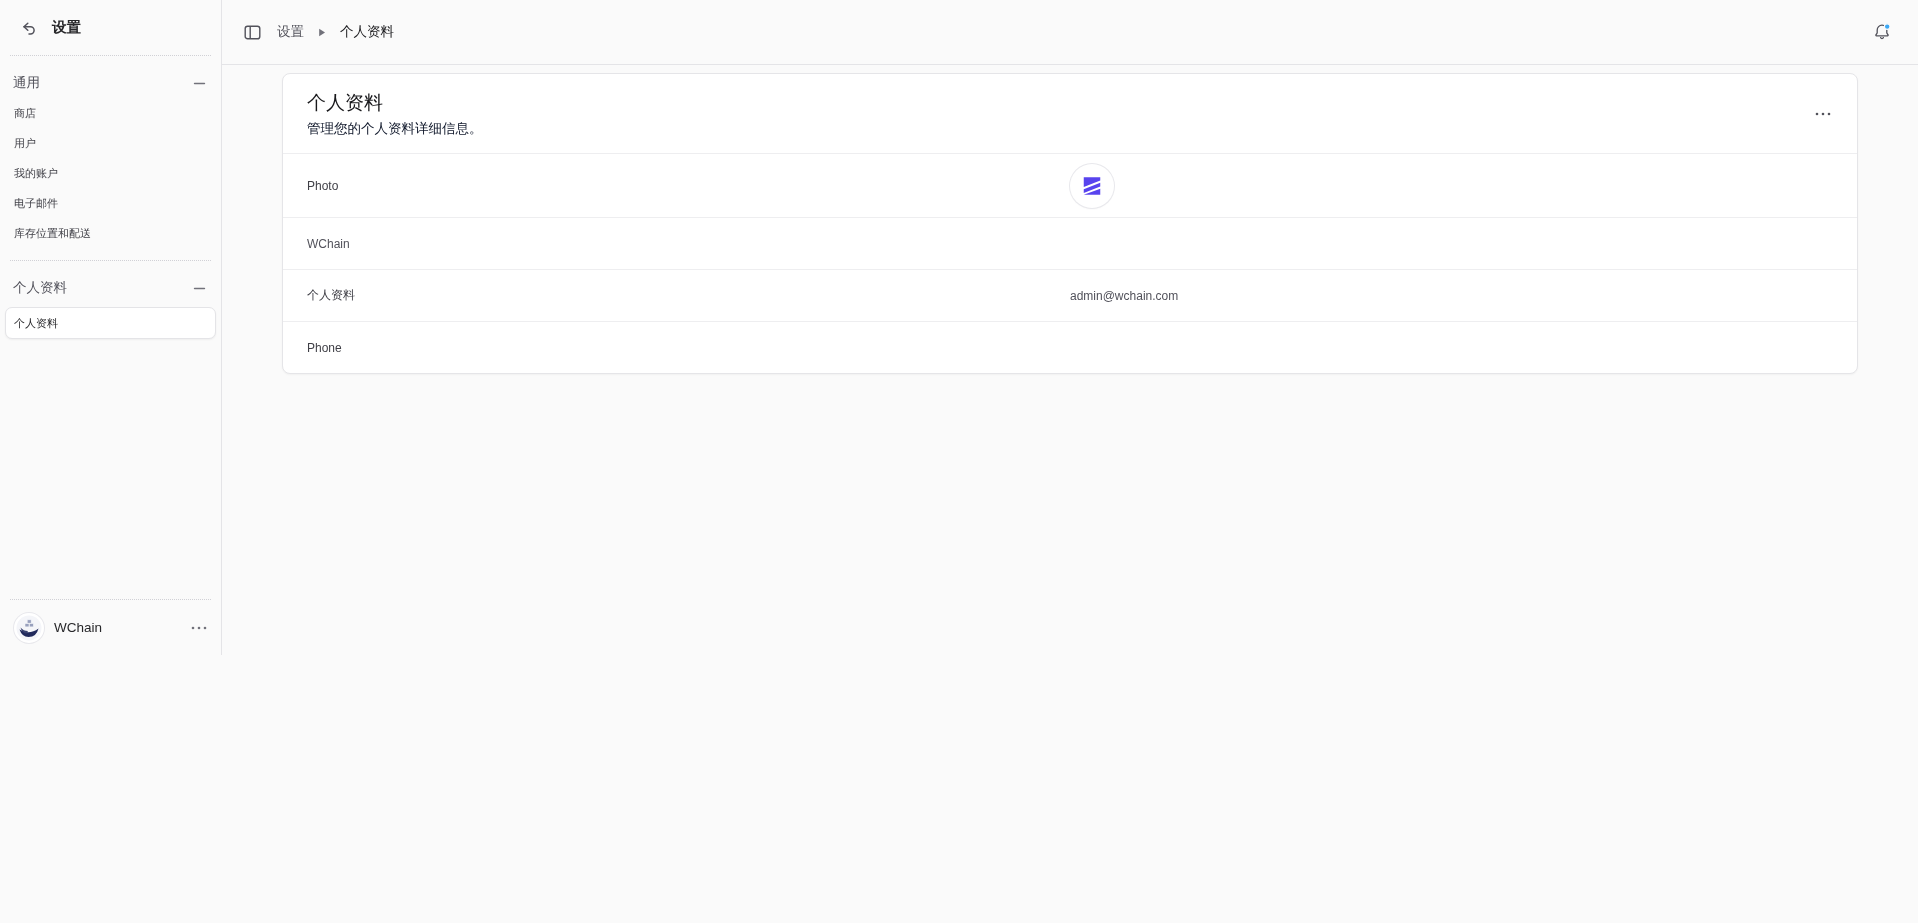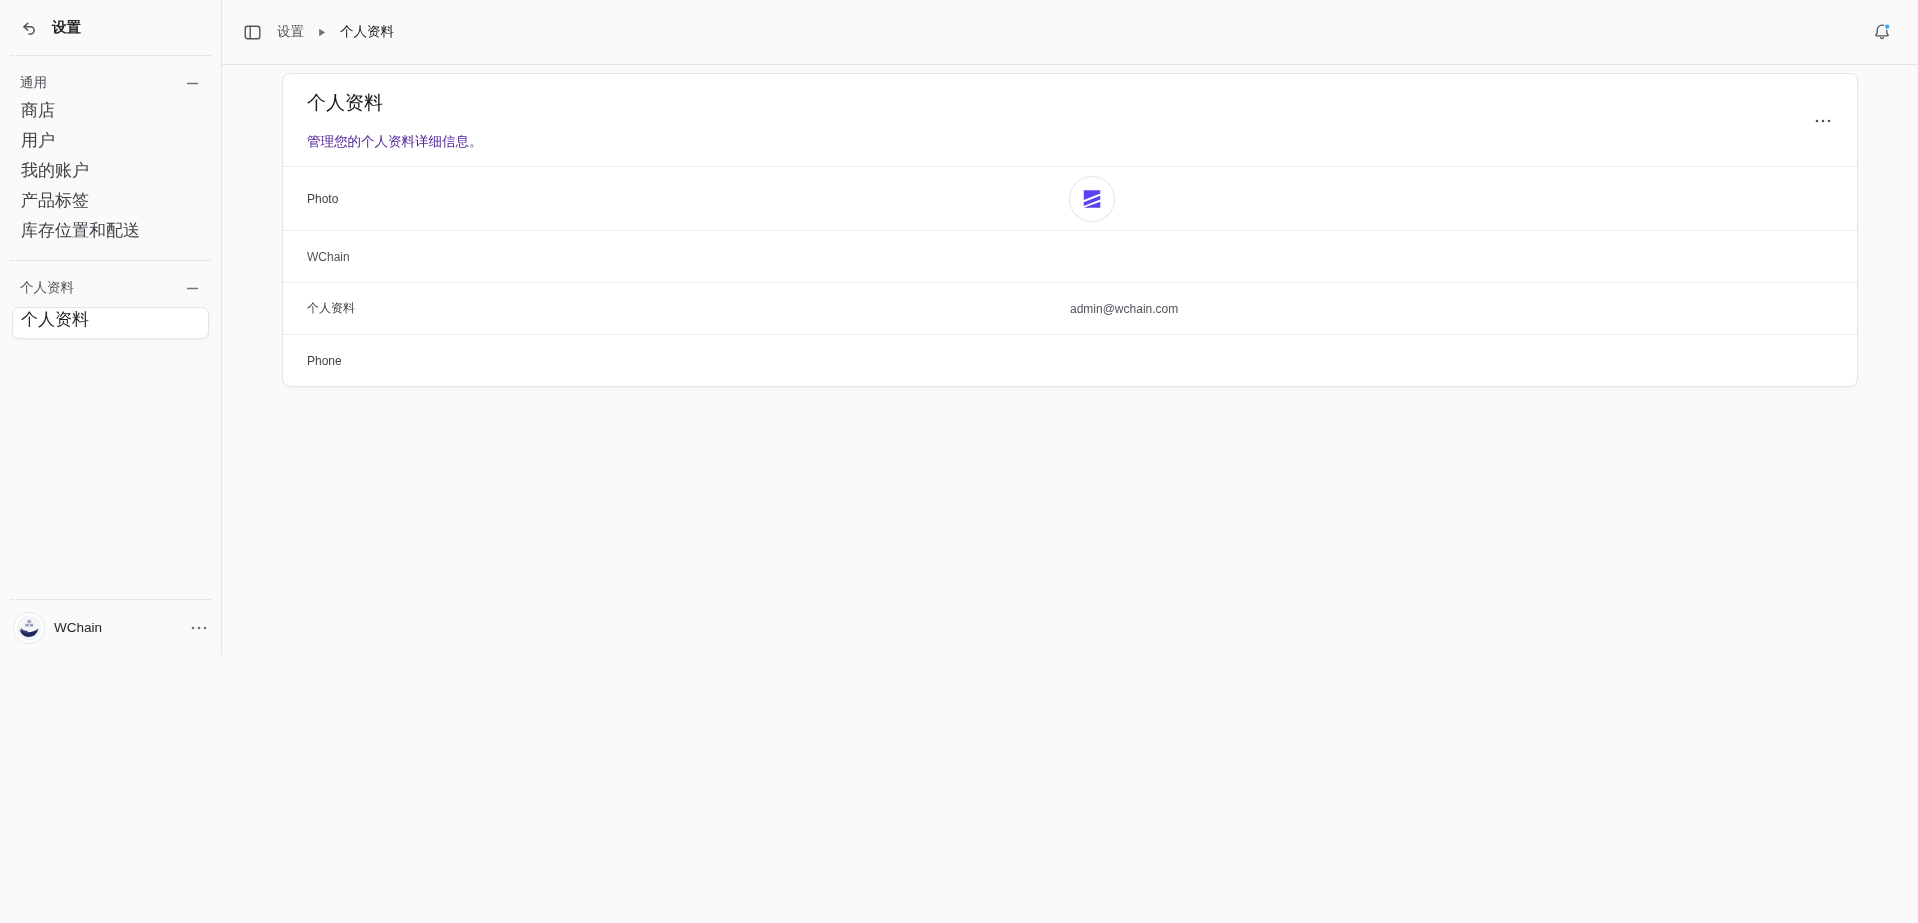--- a/index.html
+++ b/index.html
@@ -23,29 +23,29 @@
     height: 55px; display: flex; align-items: center;
     gap: 13px; padding: 0 19px; flex: none;
   }
   .icon-btn {
     display: inline-flex; align-items: center; justify-content: center;
     background: transparent; border: none; cursor: pointer;
     padding: 2px; border-radius: 5px; color: #52525b;
   }
   .sidebar-title { font-size: 14.5px; font-weight: 600; color: #27272a; }
   .dotted-divider { border-top: 1px dotted #d1d1d6; margin: 0 10px; flex: none; }
-  .nav { padding: 12px 12px; flex: none; }
+  .nav { padding: 12px 5px; flex: none; }
   .nav-section-header {
     height: 30px; display: flex; align-items: center;
     justify-content: space-between; padding: 0 8px;
     font-size: 13.5px; font-weight: 500; color: #52525b;
   }
   .nav-item {
-    height: 30px; display: flex; 
-    padding: 0 8px; font-size: 17px; color: #3f3f46;
+    height: 30px; display: flex; align-items: center;
+    padding: 0 8px; font-size: 11px; color: #3f3f46;
     border-radius: 7px; border: 1px solid transparent; cursor: pointer;
   }
   .nav-item.active {
     margin-top: 4px; height: 32px;
     background: #ffffff; border-color: #e4e4e7;
     box-shadow: 0 1px 2px rgba(0,0,0,0.05);
     color: #27272a;
   }
   .sidebar-spacer { flex: 1; }
   .sidebar-footer {
@@ -81,21 +81,21 @@
     background: #ffffff;
     border: 1px solid #e5e5e8;
     border-radius: 8px;
     box-shadow: 0 1px 2px rgba(0,0,0,0.04);
   }
   .card-header {
     display: flex; align-items: center; justify-content: space-between;
     padding: 16px 24px 15px;
   }
   .card-title { font-size: 19px; font-weight: 500; color: #18181b; }
-  .card-subtitle { font-size: 13.5px; color: #4c1d95; margin-top: 17px; }
+  .card-subtitle { font-size: 13.5px; color: #0f172a; margin-top: 4px; }
   .row {
     display: grid; grid-template-columns: 1fr 1fr; align-items: center;
     padding: 0 24px; height: 52px;
     border-top: 1px solid #eeeef0;
     font-size: 12px;
   }
   .row.photo-row { height: 64px; }
   .row-label { color: #3f3f46; font-weight: 500; }
   .row-value { color: #52525b; }
   .photo-avatar {
@@ -138,21 +138,21 @@
       <div class="nav-item">
         <span>商店</span>
       </div>
       <div class="nav-item">
         <span>用户</span>
       </div>
       <div class="nav-item">
         <span>我的账户</span>
       </div>
       <div class="nav-item">
-        <span>产品标签</span>
+        <span>电子邮件</span>
       </div>
       <div class="nav-item">
         <span>库存位置和配送</span>
       </div>
     </nav>
 
     <div class="dotted-divider"></div>
 
     <nav class="nav">
       <div class="nav-section-header">

